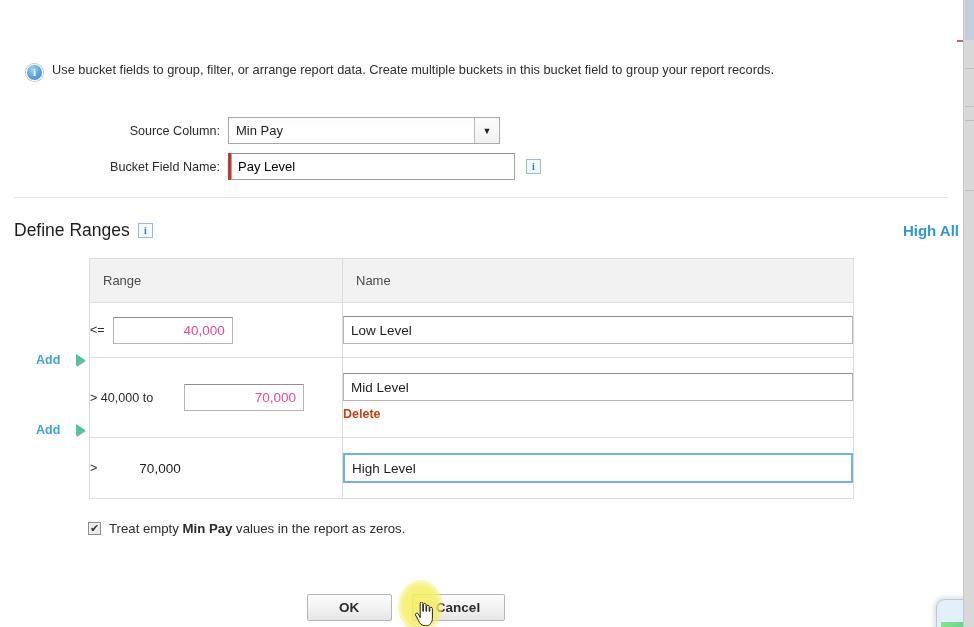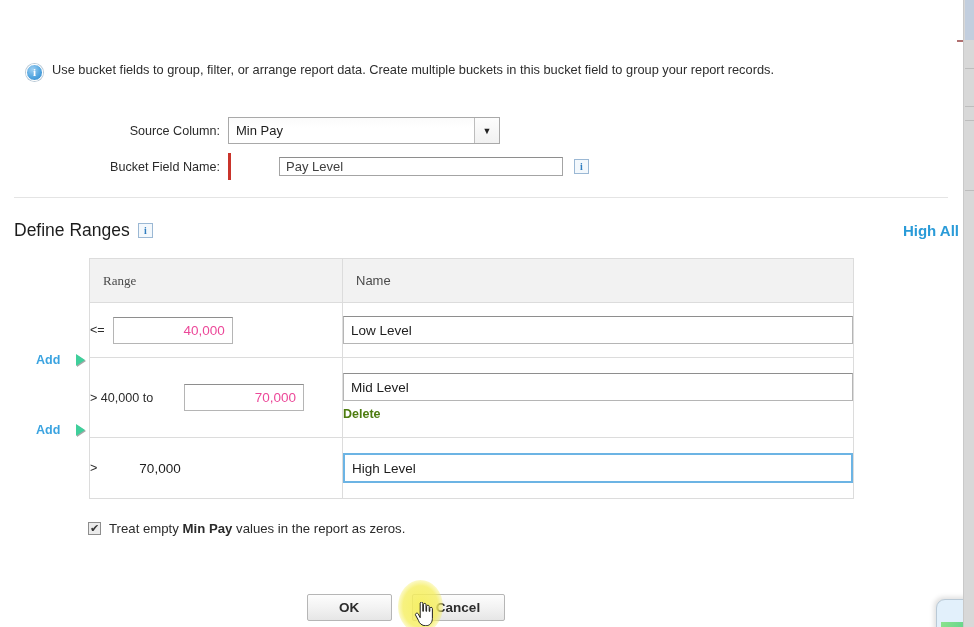--- a/index.html
+++ b/index.html
@@ -116,29 +116,28 @@
     position: absolute; right: 0; top: 0; bottom: 0; width: 25px;
     background: linear-gradient(to bottom, #fdfdfd 0%, #f1f1f1 100%);
     border-left: 1px solid #bdbdbd;
     display: flex; align-items: center; justify-content: center;
     font-size: 9px; color: #222;
   }
   .req-bar {
     width: 3px; height: 27px; background: #c9342b; flex: none;
   }
   .text-input {
-    width: 284px; height: 19px;
+    width: 284px; height: 27px;
     border: 1px solid #a4a4a4;
     border-top-color: #8e8e8e;
     background: #ffffff;
     font-family: "Liberation Sans", sans-serif;
-    font-size: 13px; color: #404040;
+    font-size: 13px; color: #000000;
     padding: 0 6px;
     outline: none;
-    margin-left: 48px;
   }
   .i-badge {
     width: 15px; height: 15px; margin-left: 11px;
     border: 1px solid #9bb8d4;
     background: #f3f8fc;
     color: #2f7dc0; font-size: 10px; font-weight: bold;
     font-family: "Liberation Serif", serif;
     display: flex; align-items: center; justify-content: center;
     line-height: 1; cursor: pointer; flex: none;
   }
@@ -189,21 +188,21 @@
     border: 1px solid #dcdcdc;
     padding: 0; vertical-align: middle;
   }
   .rtable thead th {
     background: #f2f2f2;
     height: 44px;
     text-align: left;
     font-size: 13px; font-weight: normal; color: #4a4a4a;
     padding-left: 13px;
   }
-  .col-range { width: 253px; font-family: Liberation Serif, serif; }
+  .col-range { width: 253px; }
   .row-cell-range {
     padding: 0 10px 0 13px;
   }
   .range-inner {
     display: flex; align-items: center; gap: 8px;
     height: 100%;
   }
   .range-op {
     font-size: 12.6px; color: #2b2b2b; white-space: nowrap;
   }
@@ -231,21 +230,21 @@
     font-size: 13.5px; color: #1d1d1d;
     padding: 0 7px; outline: none;
     display: block;
   }
   .name-input.focused {
     border: 2px solid #6cb4e4;
     height: 30px;
   }
   .delete-link {
     display: inline-block; margin-top: 6px;
-    font-size: 12.5px; color: #4d7c0f; font-weight: bold;
+    font-size: 12.5px; color: #c2410c; font-weight: bold;
     text-decoration: none; cursor: pointer;
   }
   .r1 { height: 55px; }
   .r2 { height: 80px; }
   .r3 { height: 61px; }
 
   
   .check-row {
     position: absolute; left: 88px; top: 521px;
     display: flex; align-items: center; gap: 8px;

